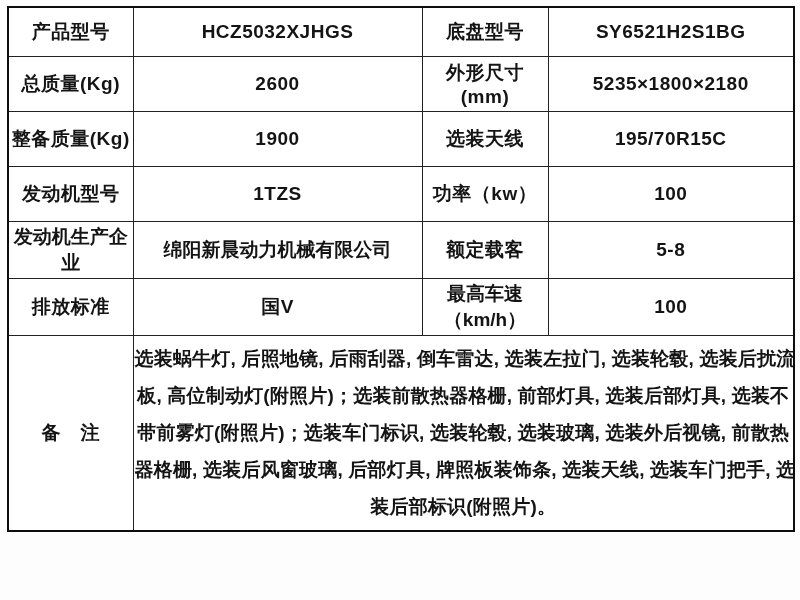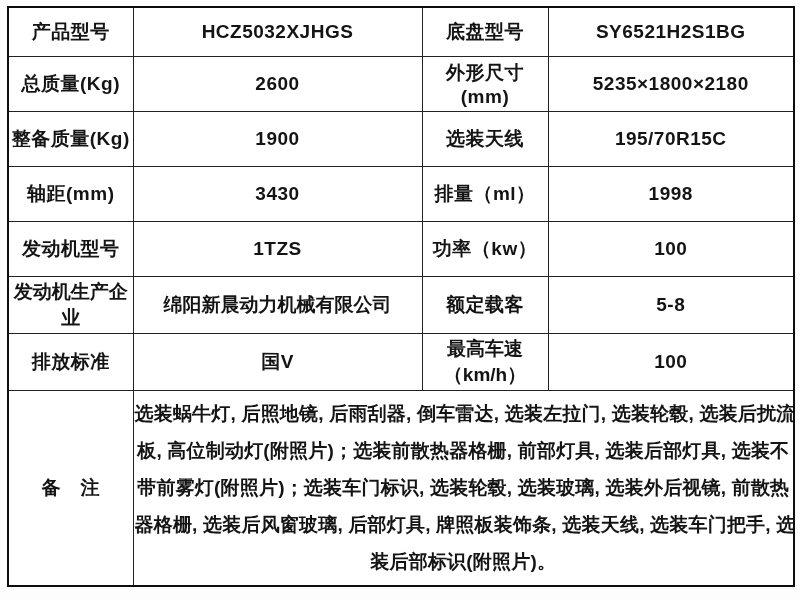--- a/index.html
+++ b/index.html
@@ -77,26 +77,20 @@
         <td>外形尺寸(mm)</td>
         <td>5235×1800×2180</td>
       </tr>
       <tr class="spec-row">
         <td>整备质量(Kg)</td>
         <td>1900</td>
         <td>选装天线</td>
         <td>195/70R15C</td>
       </tr>
       <tr class="spec-row">
-        <td>轴距(mm)</td>
-        <td>3430</td>
-        <td>排量（ml）</td>
-        <td>1998</td>
-      </tr>
-      <tr class="spec-row">
         <td>发动机型号</td>
         <td>1TZS</td>
         <td>功率（kw）</td>
         <td>100</td>
       </tr>
       <tr class="spec-row">
         <td style="letter-spacing:0; padding:2px 0;margin-left:32px;">发动机生产企业</td>
         <td style="letter-spacing:0; padding:2px 0;">绵阳新晨动力机械有限公司</td>
         <td>额定载客</td>
         <td>5-8</td>

